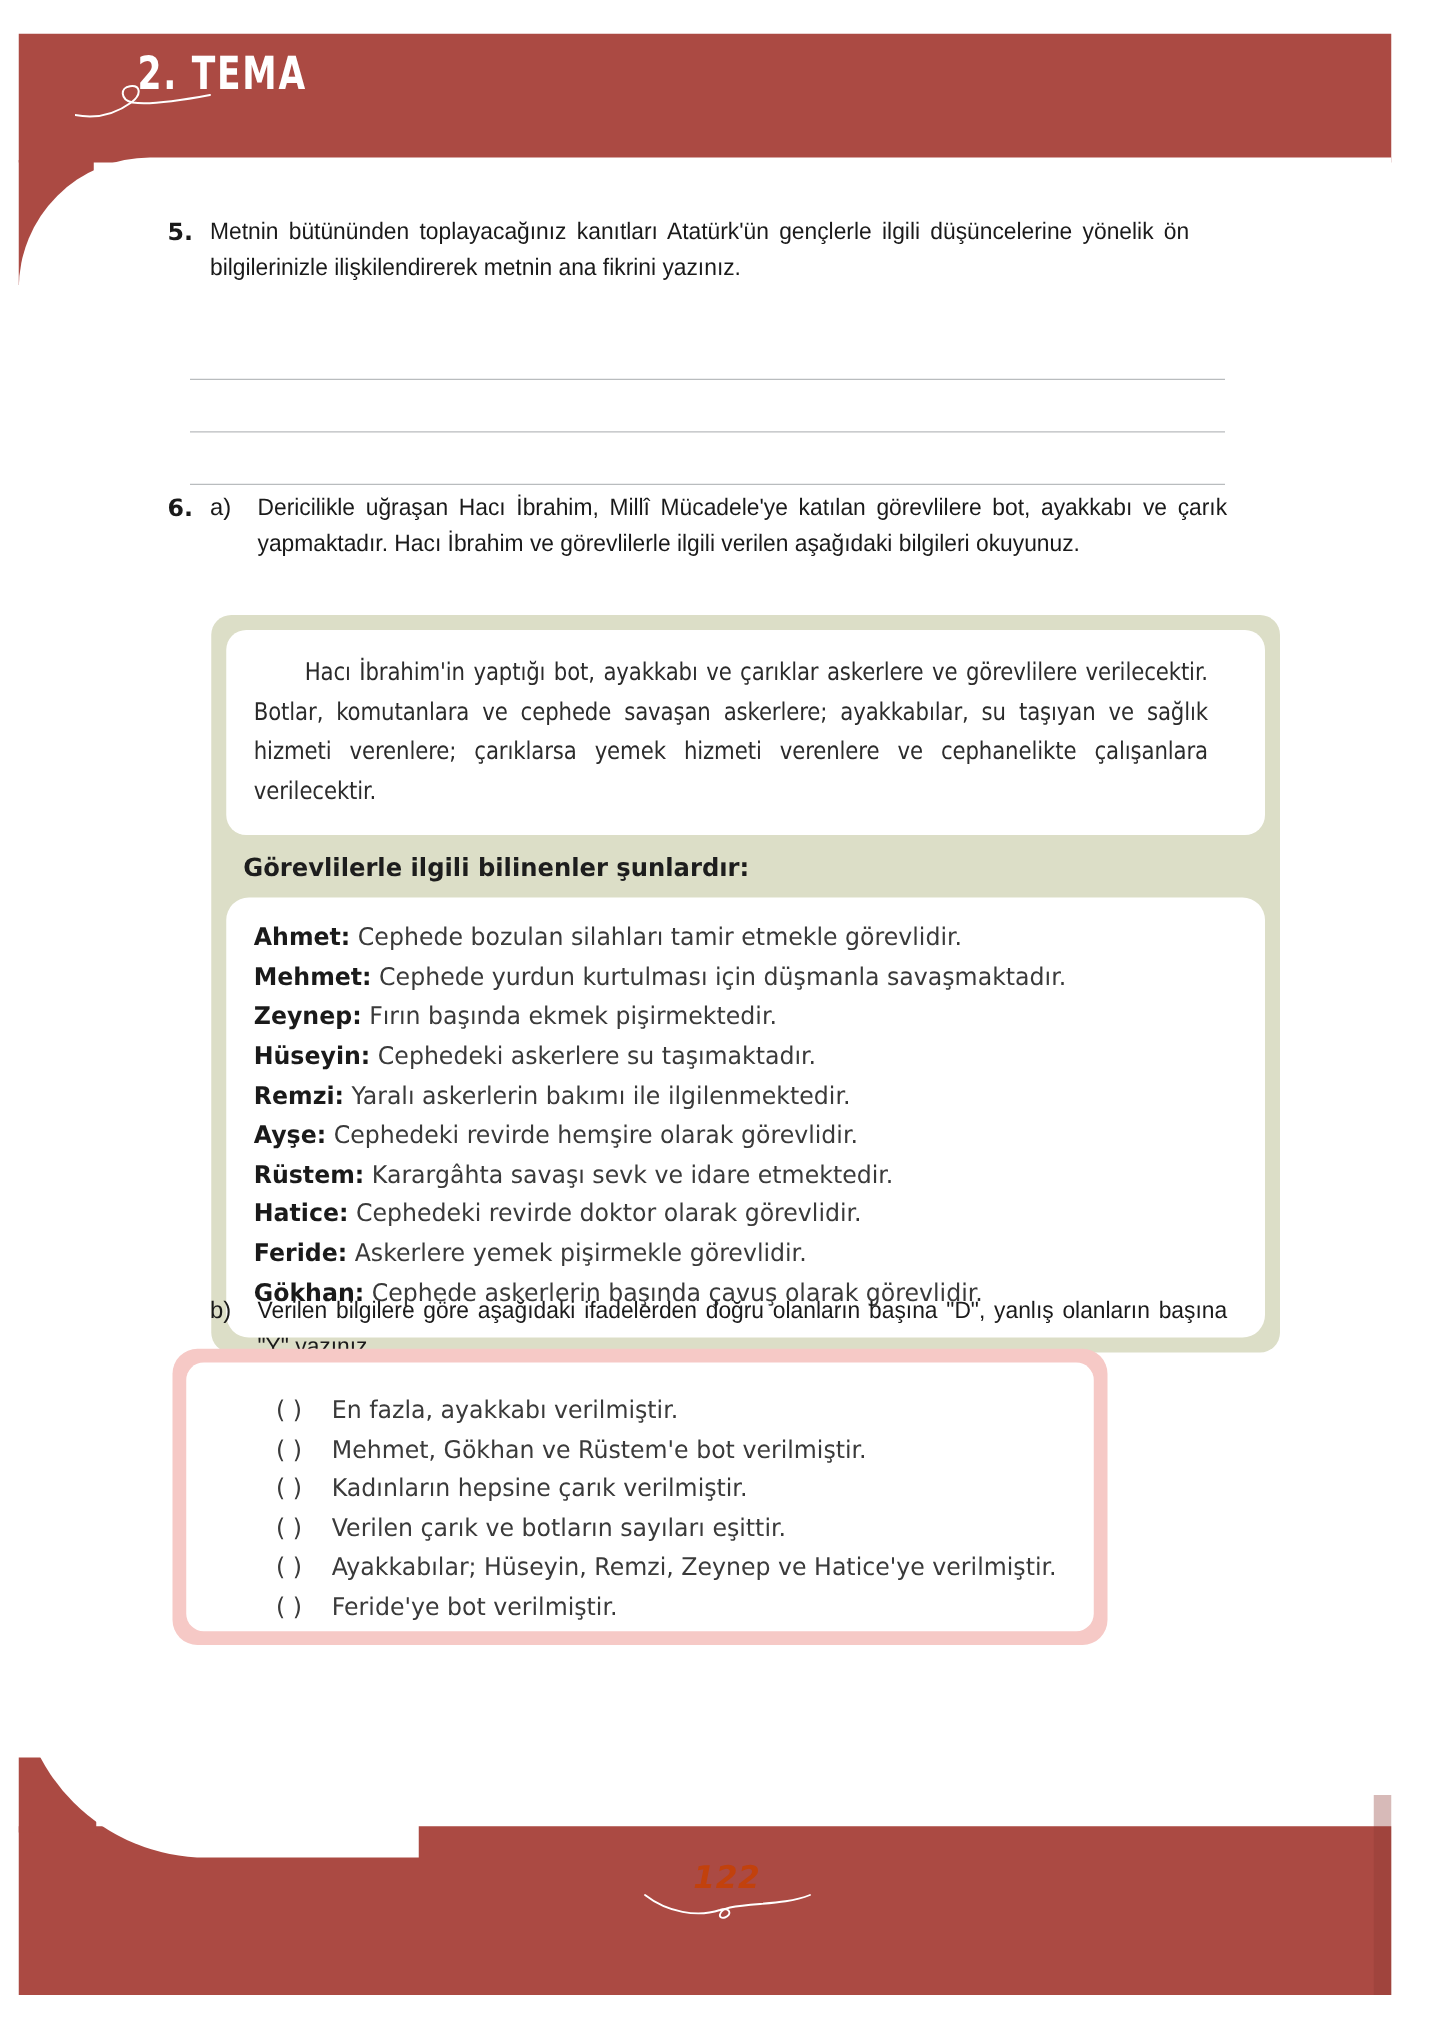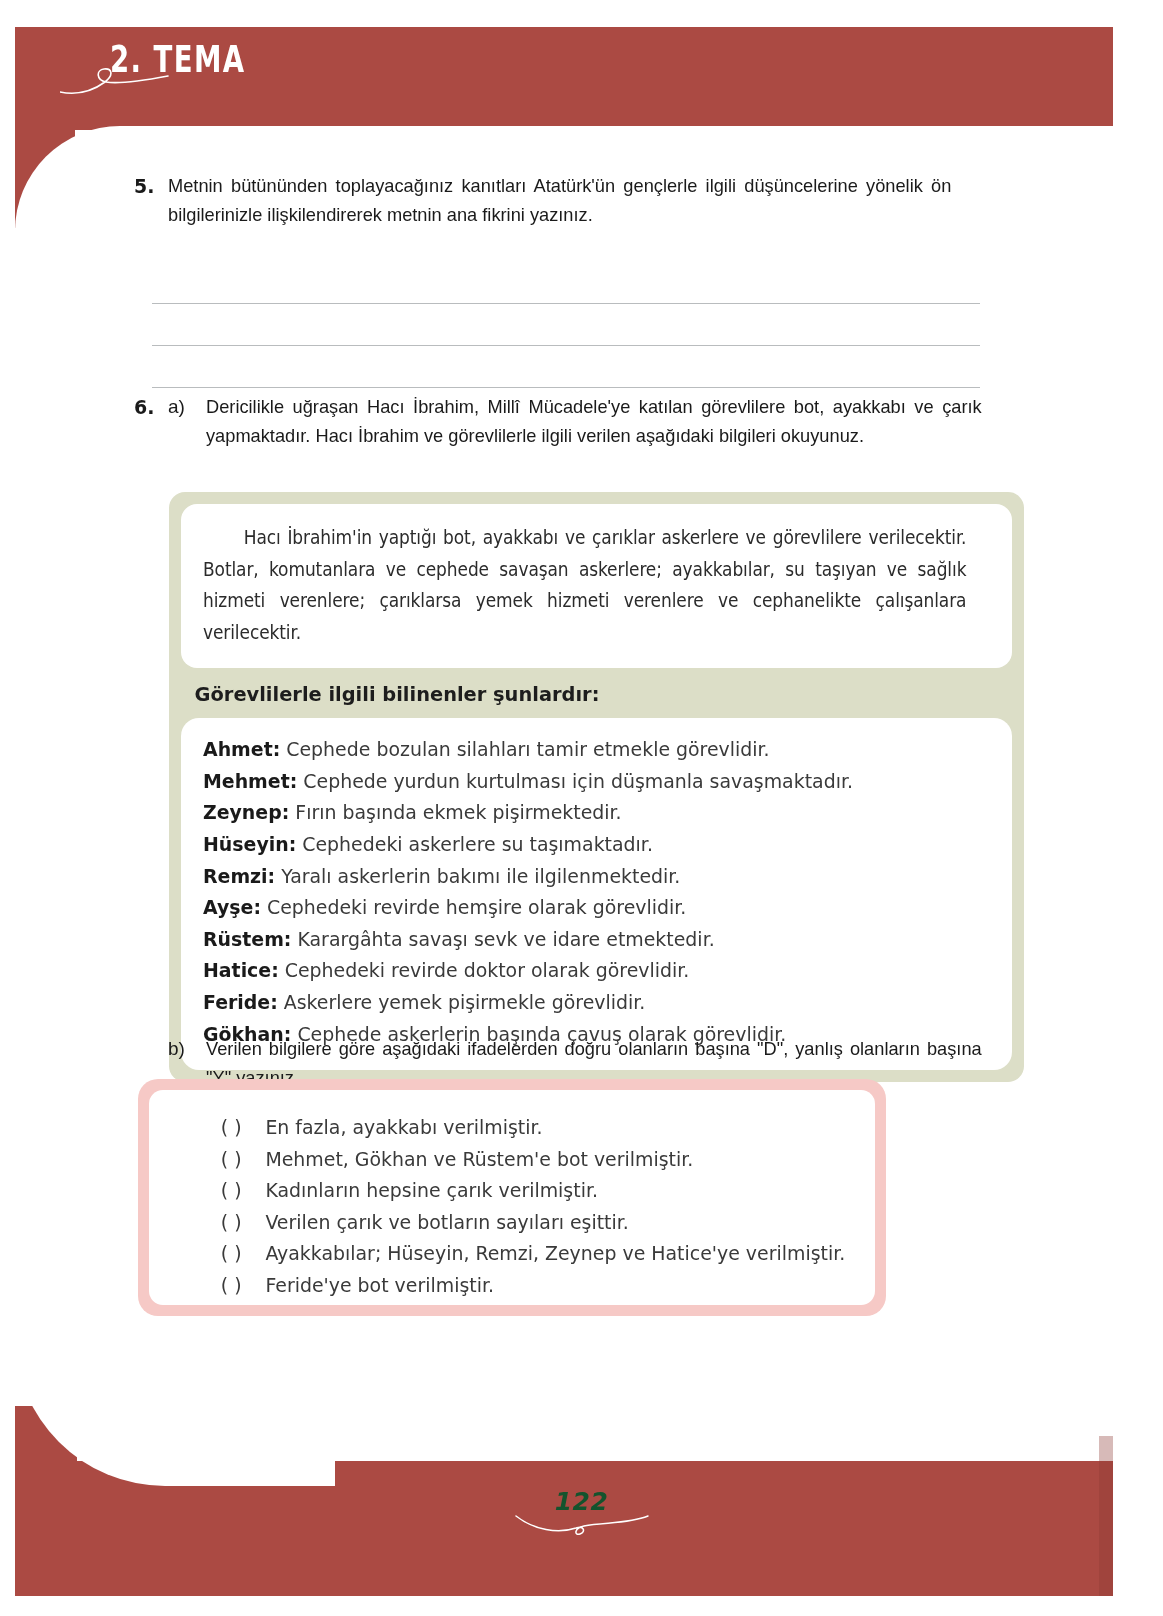--- a/index.html
+++ b/index.html
@@ -109,21 +109,21 @@
     opacity: .35;
   }
   .page-number-wrap {
     position: absolute;
     left: 0;
     right: 0;
     bottom: 78px;
     text-align: center;
   }
   .page-number {
-    color: #14532d;
+    color: #c2410c;
     font-family: "DejaVu Sans", sans-serif;
     font-weight: bold;
     font-style: italic;
     font-size: 25px;
     letter-spacing: .5px;
   }
   .page-swirl {
     display: block;
     margin: -4px auto 0 auto;
   }

